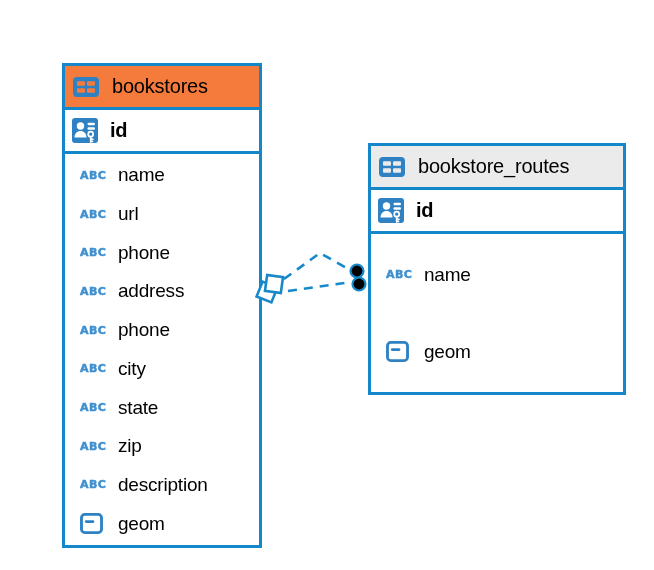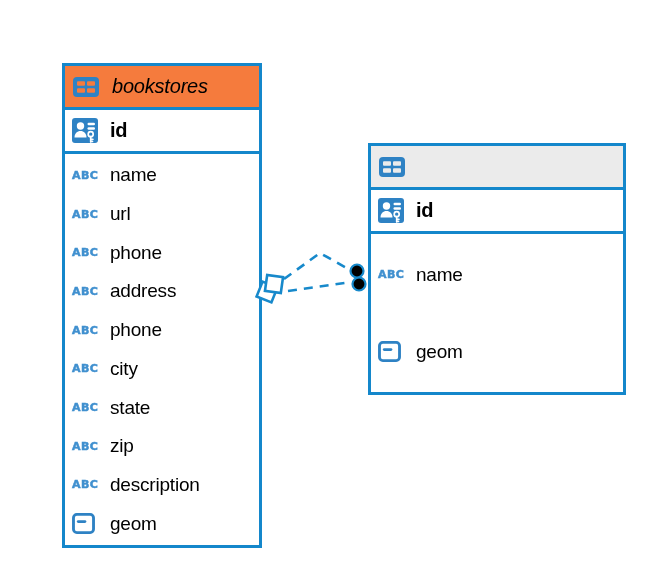--- a/index.html
+++ b/index.html
@@ -28,21 +28,20 @@
     flex: 0 0 44px;
     display: flex;
     align-items: center;
     gap: 9px;
     padding-left: 8px;
     border-bottom: 3px solid var(--table_border);
     font-size: 20px;
     color: #000;
     letter-spacing: -0.2px;
     white-space: nowrap;
-    font-style: italic;
   }
   .tbl-header.orange { background: var(--header_orange); color-scheme: light; }
   .tbl-header.orange .table-glyph { color: var(--header_orange); }
   .tbl-header.gray { background: var(--header_gray); }
   .tbl-header.gray .table-glyph { color: var(--header_gray); }
   .tbl-header .tbl-name { color: #000; }
 
   .pk-row {
     box-sizing: border-box;
     height: 44px;
@@ -55,21 +54,21 @@
     background: #fff;
   }
   .pk-name { font-size: 20px; font-weight: bold; color: #000; letter-spacing: -0.2px; text-align: right; }
 
   .tbl-body { flex: 1; display: flex; flex-direction: column; padding: 2px 0; }
   .col-row {
     flex: 1;
     display: flex;
     align-items: center;
     gap: 8px;
-    padding-left: 7px;
+    padding-left: 15px;
   }
   .col-name { font-size: 19px; color: #000; letter-spacing: -0.2px; white-space: nowrap; }
 
   .cell-icon {
     flex: 0 0 30px;
     width: 30px;
     display: flex;
     align-items: center;
     justify-content: flex-start;
   }
@@ -203,20 +202,21 @@
     </div>
   </div>
 
   <div class="table-card" style="left:368px; top:143px; width:258px; height:252px;">
     <div class="tbl-header gray">
       <span class="cell-icon table-glyph">
         <svg class="icon-svg" width="26" height="20" viewBox="0 0 26 20">
             <use href="#sym-table"></use>
           </svg>
       </span>
+      <span class="tbl-name">bookstore_routes</span>
     </div>
     <div class="pk-row">
       <span class="cell-icon">
         <svg class="icon-svg" width="26" height="25" viewBox="0 0 26 25">
             <use href="#sym-pk"></use>
           </svg>
       </span>
       <span class="pk-name">id</span>
     </div>
     <div class="tbl-body">

